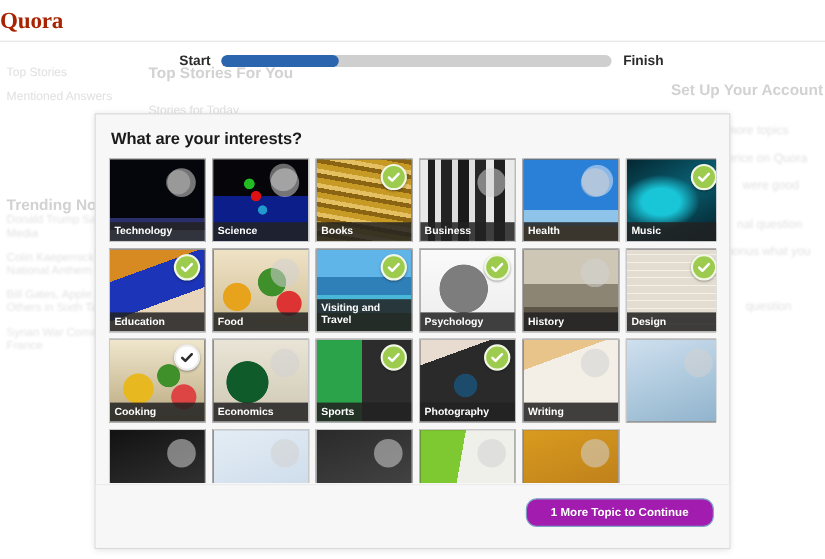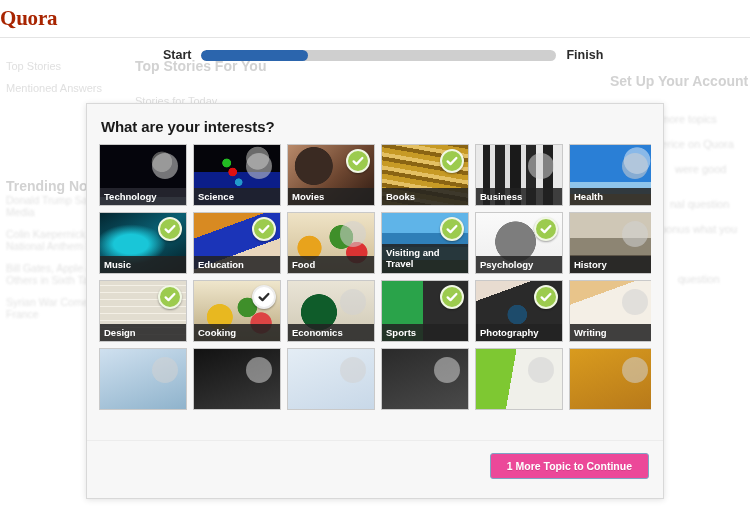--- a/index.html
+++ b/index.html
@@ -59,21 +59,21 @@
   }
   #grid-viewport {
     margin:0 12px; height:295px; overflow:hidden; position:relative;
   }
   #grid {
     display:grid;
     grid-template-columns:repeat(6, 88px);
     gap:6px 6px;
   }
   .tile {
-    position:relative; width:88px; height:62px;
+    position:relative; width:88px; height:76px;
     border:1px solid #c9c9c9; background:#1c1c1c;
     overflow:hidden; cursor:pointer;
   }
   .tile-img { position:absolute; inset:0; }
   .tile-label {
     position:absolute; left:0; right:0; bottom:0;
     background:rgba(34,34,34,.86);
     color:#fff; font-size:9.5px; font-weight:bold;
     padding:3px 4px; line-height:11px;
   }
@@ -94,24 +94,24 @@
     border-radius:50%; background:rgba(210,210,210,.55);
   }
 
   
   #modal-footer {
     position:absolute; left:0; right:0; bottom:0; height:58px;
     background:#f7f7f7; border-top:1px solid #ececec;
   }
   #continue-btn {
     position:absolute; right:14px; top:12px;
-    background:#ec4899; color:#ffffff;
-    border:1px solid #7ea4c6; border-radius:3px;
+    background:#a21caf; color:#ffffff;
+    border:1px solid #7ea4c6; border-radius:10px;
     font-size:10.5px; font-weight:bold;
-    padding:6px 16px; cursor:default;
+    padding:6px 22px; cursor:default;
     text-shadow:0 1px 0 rgba(0,0,0,.12);
   }
 </style>
 </head>
 <body>
 
 <div id="topbar">
   <div id="logo">Quora</div>
   <div id="progress-wrap">
     <span class="prog-label">Start</span>
@@ -154,29 +154,20 @@
           <div class="tile-img" style="background: radial-gradient(circle at 72% 28%, rgb(85, 85, 85) 0px, rgb(85, 85, 85) 13%, rgba(0, 0, 0, 0) 14%), linear-gradient(rgb(5, 5, 12) 0px, rgb(5, 5, 12) 72%, rgb(42, 47, 107) 72%, rgb(42, 47, 107) 86%, rgb(143, 163, 216) 86%, rgb(143, 163, 216) 100%);"></div>
           <div class="dim-circle"></div>
           <div class="tile-label">Technology</div>
         </div>
         <div class="tile">
           <div class="tile-img" style="background: radial-gradient(circle at 74% 22%, rgb(106, 106, 106) 0px, rgb(106, 106, 106) 14%, rgba(0, 0, 0, 0) 15%), radial-gradient(circle at 45% 45%, rgb(221, 17, 17) 0px, rgb(221, 17, 17) 7%, rgba(0, 0, 0, 0) 8%), radial-gradient(circle at 52% 62%, rgb(34, 153, 204) 0px, rgb(34, 153, 204) 6%, rgba(0, 0, 0, 0) 7%), radial-gradient(circle at 38% 30%, rgb(34, 187, 34) 0px, rgb(34, 187, 34) 6%, rgba(0, 0, 0, 0) 7%), linear-gradient(rgb(5, 5, 10) 0px, rgb(5, 5, 10) 45%, rgb(11, 30, 138) 45%, rgb(11, 30, 138) 100%);"></div>
           <div class="dim-circle"></div>
           <div class="tile-label">Science</div>
         </div>
         <div class="tile">
-          <div class="tile-img" style="background: radial-gradient(circle at 30% 35%, rgb(58, 42, 34) 0px, rgb(58, 42, 34) 26%, rgba(0, 0, 0, 0) 27%), linear-gradient(135deg, rgb(185, 138, 106), rgb(109, 70, 48) 55%, rgb(45, 26, 18));"></div>
-          <div class="badge on">
-            <svg viewBox="0 0 16 16" fill="none">
-              <path d="M3 8.4 L6.3 11.6 L13 4.6" stroke-width="2.6" stroke-linecap="round" stroke-linejoin="round"></path>
-            </svg>
-          </div>
-          <div class="tile-label">Movies</div>
-        </div>
-        <div class="tile">
           <div class="tile-img" style="background: repeating-linear-gradient(10deg, rgb(199, 154, 37) 0px, rgb(199, 154, 37) 5px, rgb(138, 100, 19) 5px, rgb(138, 100, 19) 9px, rgb(228, 192, 99) 9px, rgb(228, 192, 99) 13px), linear-gradient(rgb(168, 125, 28), rgb(109, 79, 15));"></div>
           <div class="badge on">
             <svg viewBox="0 0 16 16" fill="none">
               <path d="M3 8.4 L6.3 11.6 L13 4.6" stroke-width="2.6" stroke-linecap="round" stroke-linejoin="round"></path>
             </svg>
           </div>
           <div class="tile-label">Books</div>
         </div>
         <div class="tile">
           <div class="tile-img" style="background: linear-gradient(90deg, rgb(233, 233, 233) 0px, rgb(233, 233, 233) 8%, rgb(29, 29, 29) 8%, rgb(29, 29, 29) 16%, rgb(227, 227, 227) 16%, rgb(227, 227, 227) 22%, rgb(35, 35, 35) 22%, rgb(35, 35, 35) 34%, rgb(220, 220, 220) 34%, rgb(220, 220, 220) 40%, rgb(26, 26, 26) 40%, rgb(26, 26, 26) 52%, rgb(224, 224, 224) 52%, rgb(224, 224, 224) 58%, rgb(38, 38, 38) 58%, rgb(38, 38, 38) 70%, rgb(230, 230, 230) 70%, rgb(230, 230, 230) 78%, rgb(31, 31, 31) 78%, rgb(31, 31, 31) 90%, rgb(234, 234, 234) 90%, rgb(234, 234, 234) 100%), linear-gradient(rgb(242, 242, 242), rgb(216, 216, 216));"></div>

